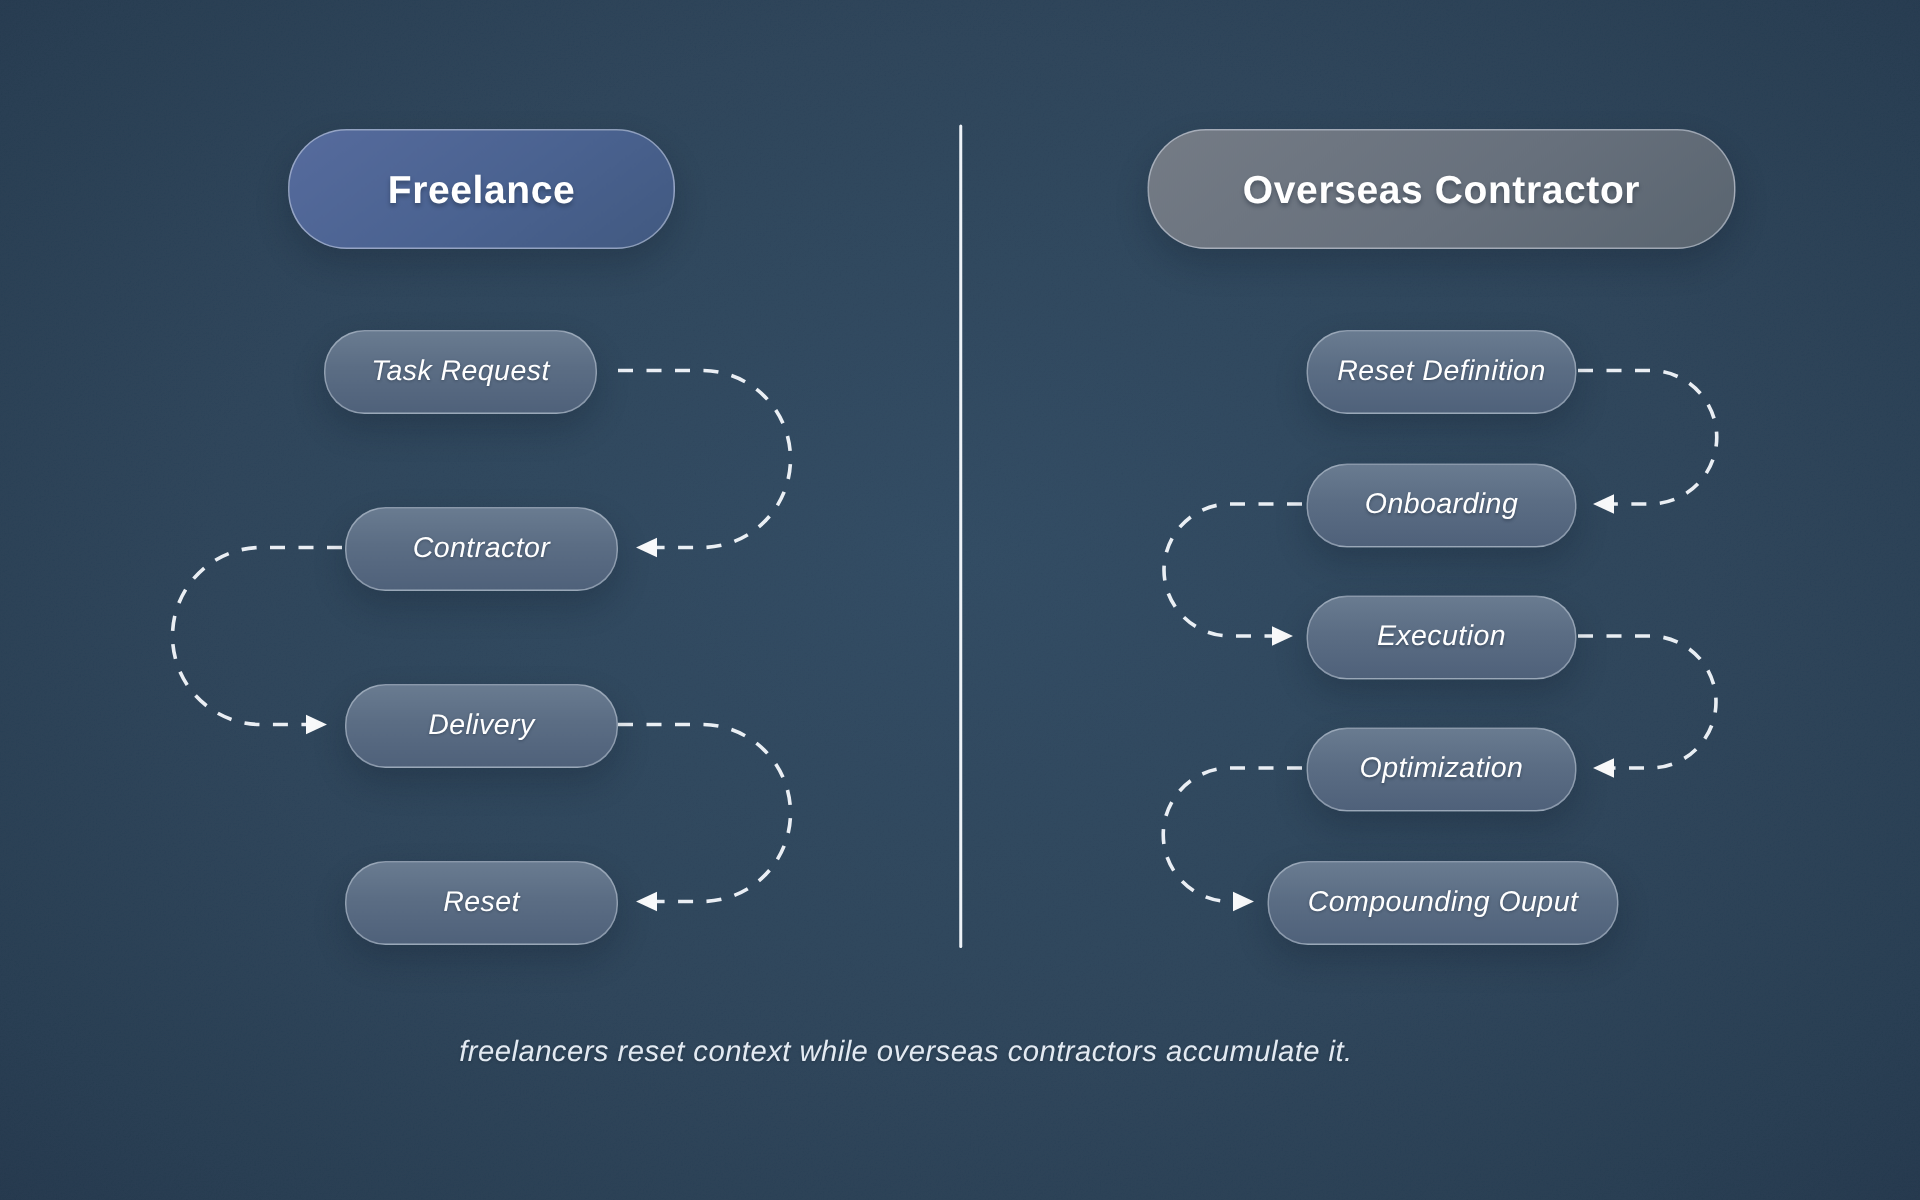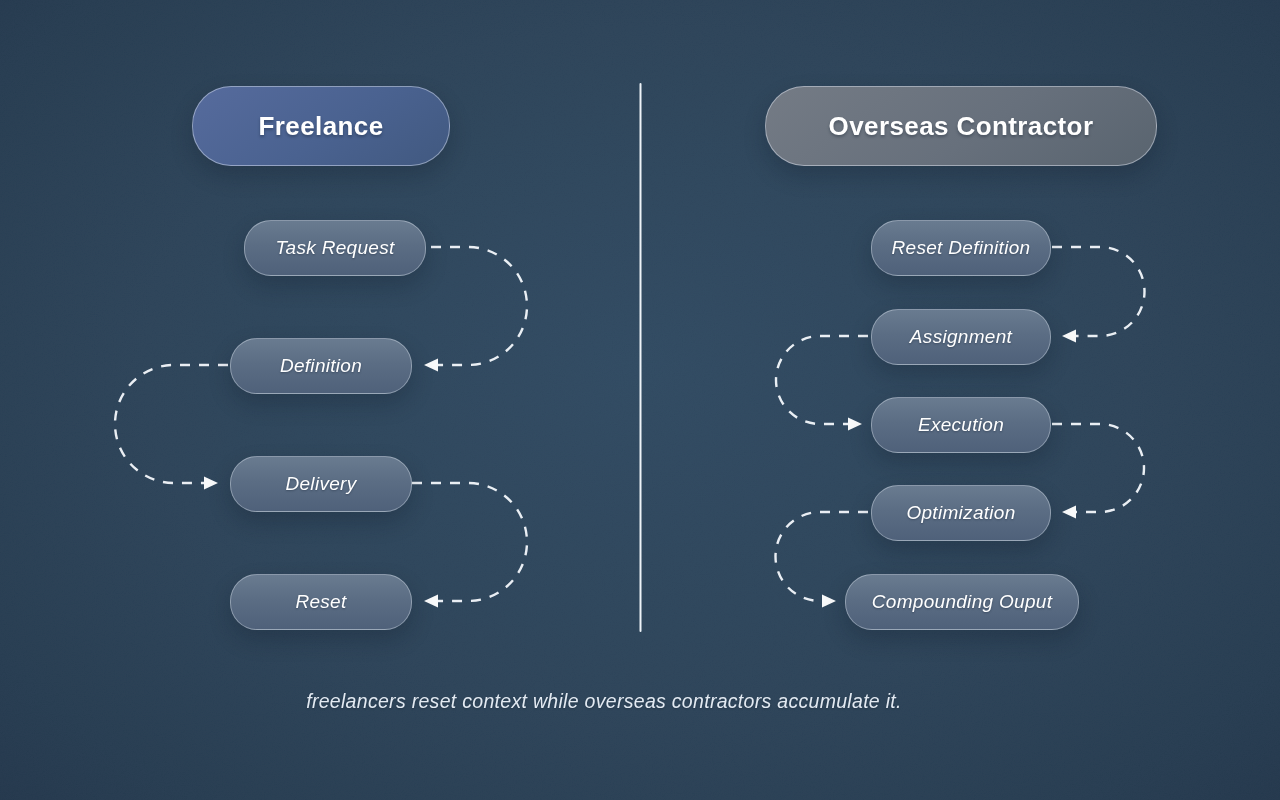--- a/index.html
+++ b/index.html
@@ -32,21 +32,21 @@
     left:765px;top:86px;width:390px;
     background:linear-gradient(145deg,#747b85 0%,#67707c 55%,#59646f 100%);
   }
   .node{
     width:180px;height:54px;border-radius:27px;
     font-size:19px;font-style:italic;font-weight:500;letter-spacing:.3px;
     text-shadow:0 1px 2px rgba(15,25,40,.35);
     background:linear-gradient(180deg,#697b90 0%,#5b6d84 45%,#4f617a 100%);
     border:1px solid rgba(235,242,250,.38);
   }
-  .ln0{left:244px;top:220px;text-align:right;}
+  .ln0{left:216px;top:220px;text-align:right;}
   .ln1{left:230px;top:338px;}
   .ln2{left:230px;top:456px;}
   .ln3{left:230px;top:574px;font-style:italic;}
   .rn0{left:871px;top:220px;width:178px;}
   .rn1{left:871px;top:309px;width:178px;}
   .rn2{left:871px;top:397px;width:178px;}
   .rn3{left:871px;top:485px;width:178px;}
   .rn4{left:845px;top:574px;width:232px;}
   .caption{
     position:absolute;left:0;top:690px;width:1208px;
@@ -95,34 +95,34 @@
     <span>Freelance</span>
   </div>
   <div class="pill header header-right">
     <span>Overseas Contractor</span>
   </div>
 
   <div class="pill node ln0">
     <span>Task Request</span>
   </div>
   <div class="pill node ln1">
-    <span>Definition</span>
+    <span>Contractor</span>
   </div>
   <div class="pill node ln2">
     <span>Delivery</span>
   </div>
   <div class="pill node ln3">
     <span>Reset</span>
   </div>
 
   <div class="pill node rn0">
     <span>Reset Definition</span>
   </div>
   <div class="pill node rn1">
-    <span>Assignment</span>
+    <span>Onboarding</span>
   </div>
   <div class="pill node rn3">
     <span>Optimization</span>
   </div>
   <div class="pill node rn2">
     <span>Execution</span>
   </div>
   <div class="pill node rn4">
     <span>Compounding Ouput</span>
   </div>

